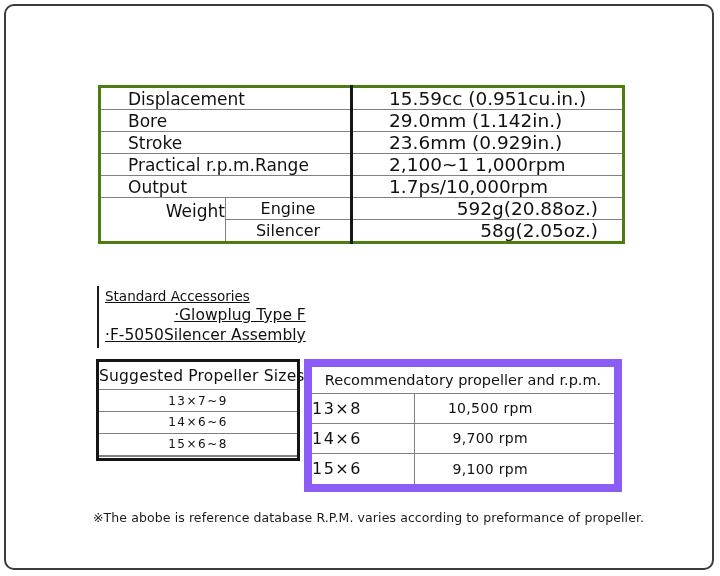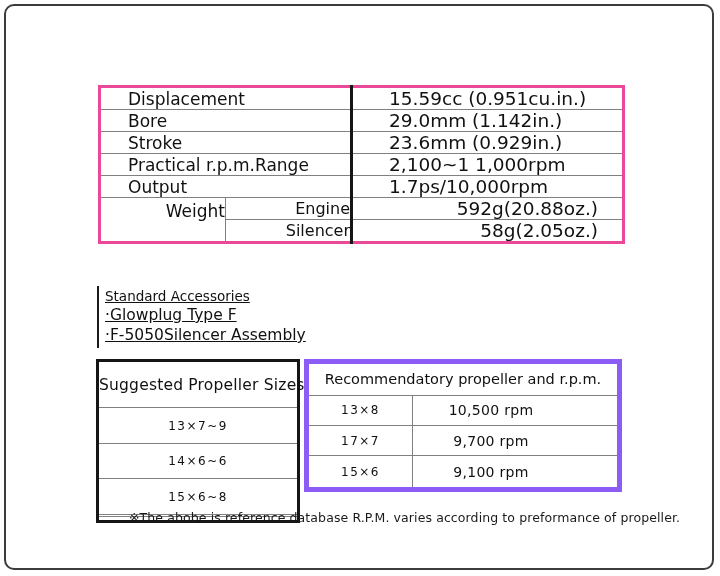--- a/index.html
+++ b/index.html
@@ -10,65 +10,65 @@
   }
   .frame {
     position:absolute; left:4px; top:4px; width:710px; height:566px;
     border:2px solid #3c3c3c; border-radius:10px; box-sizing:border-box;
   }
 
   
   table { border-spacing:0; }
   .spec-table {
     position:absolute; left:98px; top:85px; width:527px; height:140px;
-    border-collapse:collapse; table-layout:fixed; border:3px solid #ec4899;
+    border-collapse:collapse; table-layout:fixed; border:3px solid #4d7c0f;
   }
   .spec-table col.c1 { width:126px; }
   .spec-table col.c2 { width:126px; }
   .spec-table td {
     border:1px solid #808080; padding:0; white-space:nowrap; overflow:hidden;
     vertical-align:middle;
   }
   .spec-table td.lbl  { font-size:17px; padding-left:27px; text-align:left; }
   .spec-table td.wlbl { vertical-align:top; padding-top:3px;text-align:right; }
   .spec-table td.val  { border-left:3px solid #151515; font-size:18.5px; padding-left:36px; text-align:left;margin-top:45px; }
   .spec-table td.wval { padding-left:0; padding-right:24px; text-align:right; }
-  .spec-table td.sub  { text-align:right; font-size:16px; }
+  .spec-table td.sub  { text-align:center; font-size:16px; }
 
   
   .accessories {
     position:absolute; left:97px; top:286px;
     border-left:2px solid #1a1a1a; padding:1px 0 3px 6px;text-decoration:underline;
   }
   .acc-title { font-size:13.5px; line-height:18px; }
-  .acc-item  { font-size:15.5px; line-height:20px; }
+  .acc-item  { font-size:15.5px; line-height:20px;text-align:right; }
 
   
   .prop-left {
-    position:absolute; left:96px; top:359px; width:204px; height:164px;
+    position:absolute; left:96px; top:359px; width:204px; height:102px;
     border-collapse:collapse; table-layout:fixed; border:3px solid #151515;
     text-align:center;
   }
   .prop-left td { border:1px solid #808080; padding:0; font-size:12px; letter-spacing:1.5px; white-space:nowrap; }
   .prop-left td.hdr { font-size:15.5px; letter-spacing:0.2px; }
 
   .prop-right {
     position:absolute; left:304px; top:359px; width:318px; height:133px;
-    border-collapse:collapse; table-layout:fixed; border:5px solid #8b5cf6;
+    border-collapse:collapse; table-layout:fixed; border:8px solid #8b5cf6;
   }
   .prop-right col.pc1 { width:106px; }
   .prop-right td { border:1px solid #808080; padding:0; white-space:nowrap; }
   .prop-right td.hdr  { font-size:14.5px; text-align:center; }
-  .prop-right td.prop { text-align:center; font-size:12px; letter-spacing:1.5px; }
+  .prop-right td.prop { font-size:16px; letter-spacing:1.5px; }
   .prop-right td.rpm  { text-align:center; padding-right:48px; font-size:14px; letter-spacing:0.3px; }
 
   
   .footnote {
     position:absolute; left:93px; top:510px; font-size:12.5px; color:#1a1a1a;
-    letter-spacing:0.1px; white-space:nowrap;margin-left:36px;
+    letter-spacing:0.1px; white-space:nowrap;
   }
 </style>
 </head>
 <body>
 
 <div class="page">
   <div class="frame"></div>
 
   <table class="spec-table">
     <colgroup>
@@ -145,21 +145,21 @@
       </colgroup>
     <tbody>
       <tr>
         <td colspan="2" class="hdr">Recommendatory propeller and r.p.m.</td>
       </tr>
       <tr>
         <td class="prop">13×8</td>
         <td class="rpm">10,500 rpm</td>
       </tr>
       <tr>
-        <td class="prop">17×7</td>
+        <td class="prop">14×6</td>
         <td class="rpm">9,700 rpm</td>
       </tr>
       <tr>
         <td class="prop">15×6</td>
         <td class="rpm">9,100 rpm</td>
       </tr>
     </tbody>
   </table>
 
   <div class="footnote">※The abobe is reference database R.P.M. varies according to preformance of propeller.</div>

